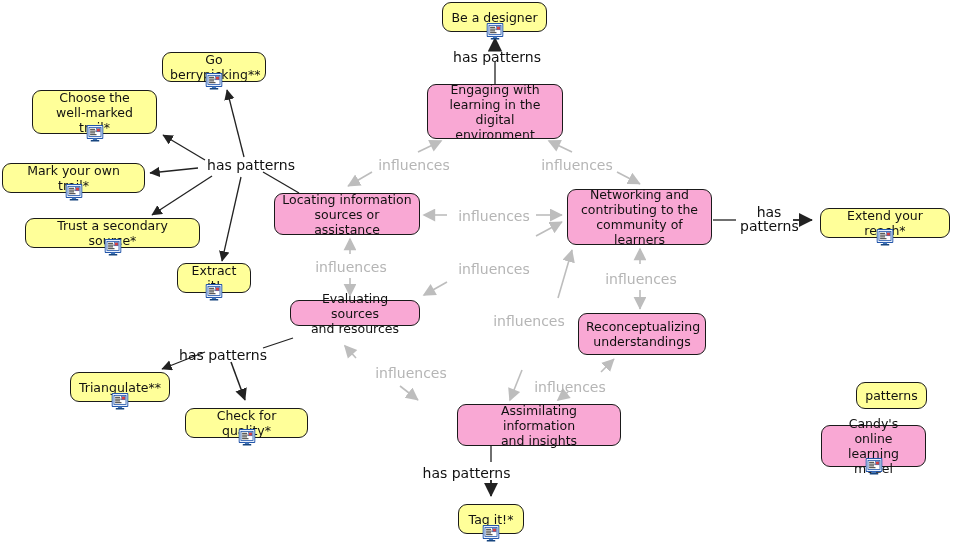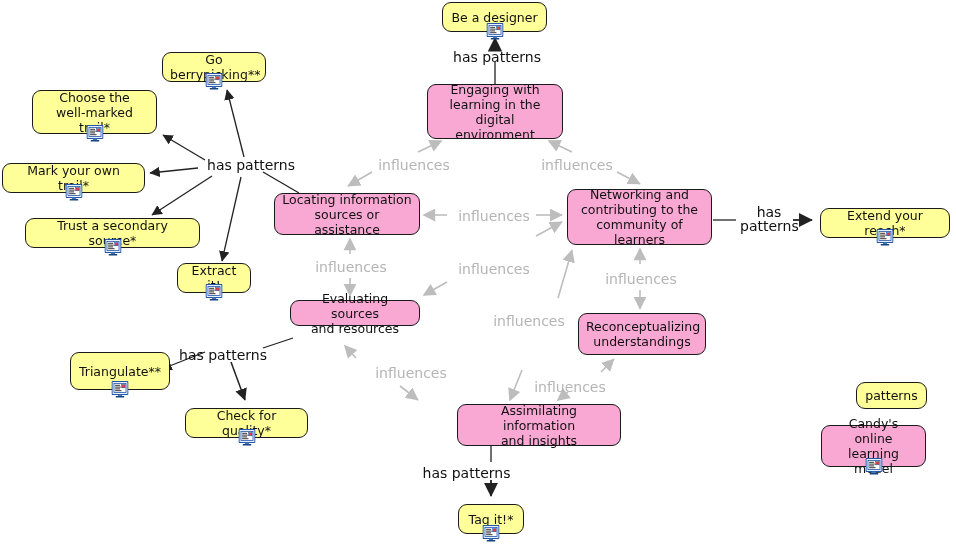--- a/index.html
+++ b/index.html
@@ -245,21 +245,21 @@
 and resources</span>
       </div>
       <div class="node green" style="left: 578px; top: 313px; width: 128px; height: 42px;">
         <span class="txt">Reconceptualizing
 understandings</span>
       </div>
       <div class="node green" style="left: 409px; top: 404px; width: 164px; height: 42px; margin-left: 48px;">
         <span class="txt">Assimilating information
 and insights</span>
       </div>
-      <div class="node yellow" style="left: 70px; top: 352px; width: 100px; height: 38px;">
+      <div class="node yellow" style="left: 70px; top: 372px; width: 100px; height: 30px;">
         <span class="txt">Triangulate**</span>
         <span class="resicon"><svg viewBox="0 0 17 17" width="17" height="17">
             <rect x="0.5" y="0.5" width="16" height="13" rx="1" fill="#e8f0fb" stroke="#2255aa" stroke-width="1.2"></rect>
             <rect x="2.5" y="2.5" width="12" height="9" fill="#ffffff" stroke="#2255aa" stroke-width="0.8"></rect>
             <rect x="3.6" y="3.8" width="5" height="1" fill="#333"></rect>
             <rect x="3.6" y="5.6" width="5.6" height="1" fill="#333"></rect>
             <rect x="3.6" y="7.4" width="5" height="1" fill="#333"></rect>
             <rect x="3.6" y="9.2" width="6.4" height="1" fill="#333"></rect>
             <rect x="10.2" y="3.6" width="3.4" height="3.2" fill="#d94040" stroke="#2255aa" stroke-width="0.5"></rect>
             <rect x="6.4" y="13.5" width="4.2" height="2" fill="#4477bb"></rect>

